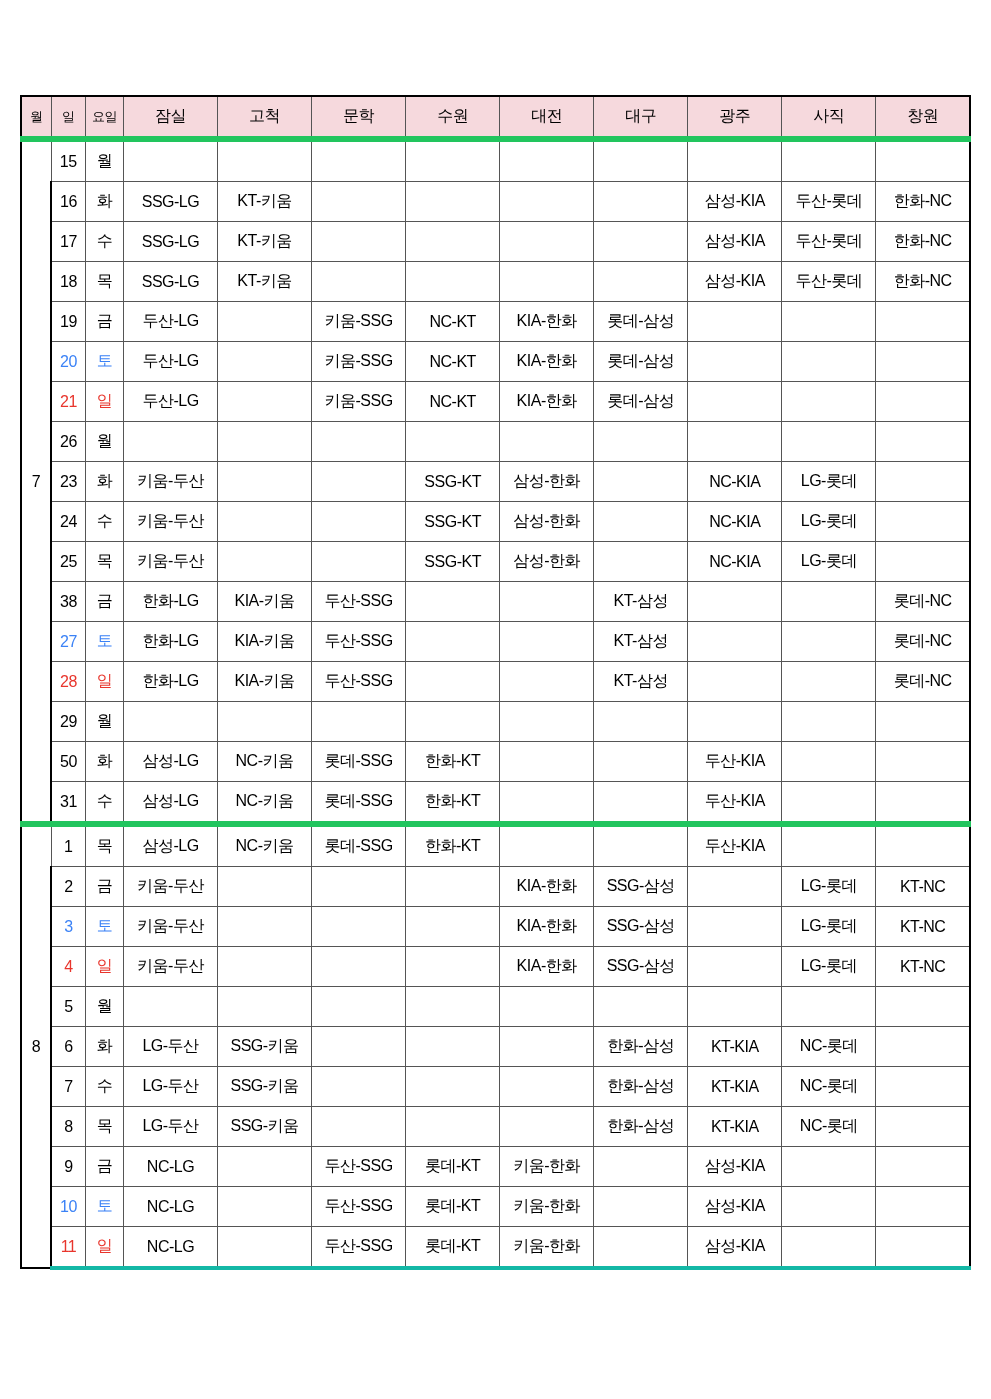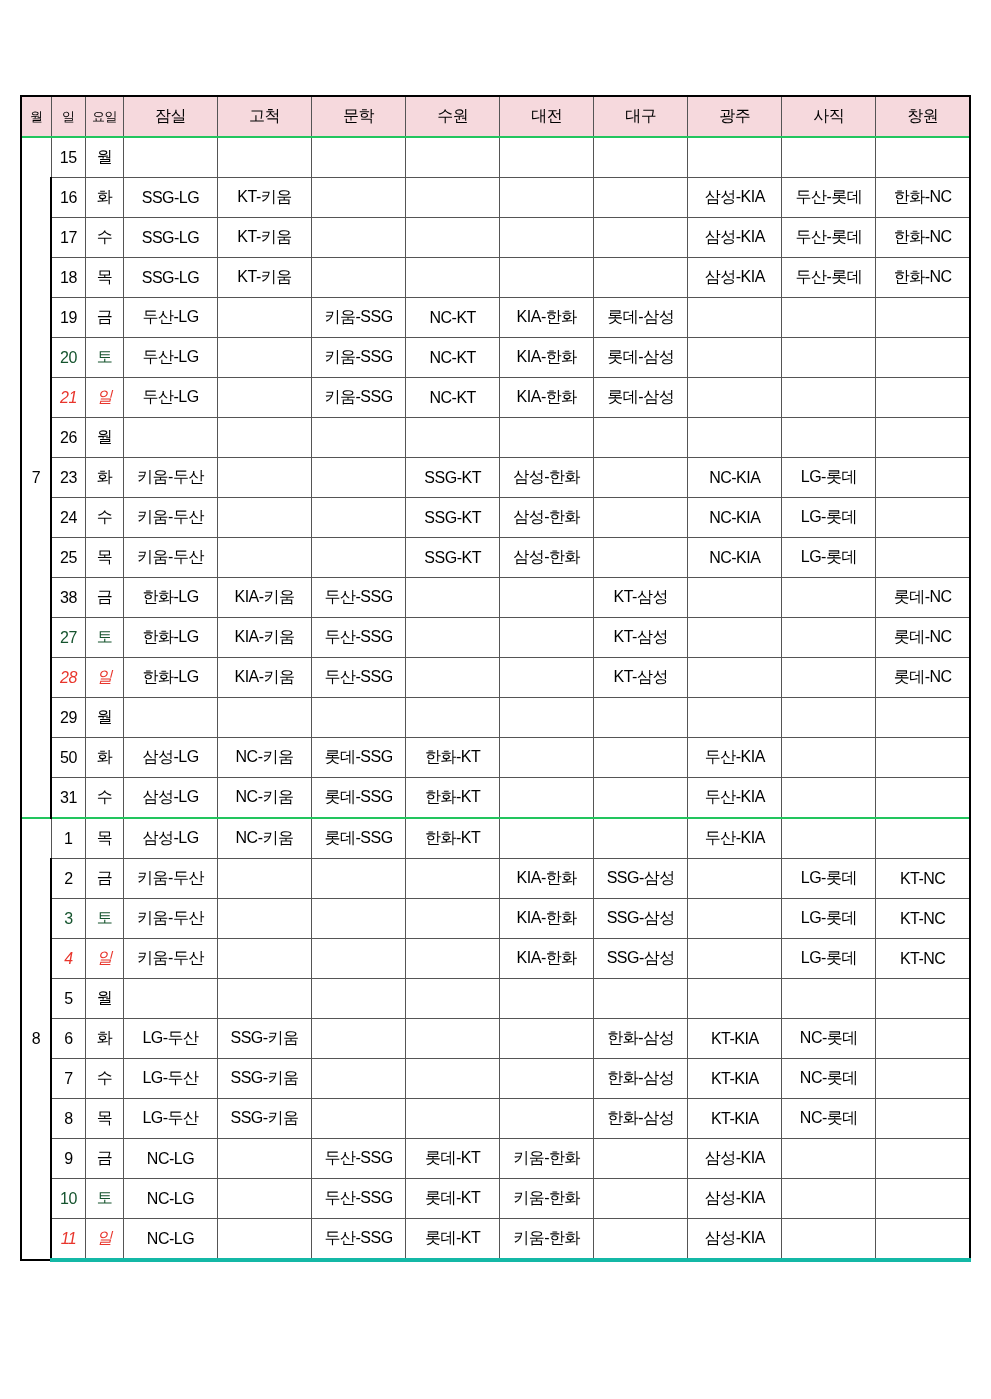--- a/index.html
+++ b/index.html
@@ -58,28 +58,28 @@
     border-right: 1px solid #444;
   }
   td.day-cell {
     font-weight: bold;
     font-size: 17px;
   }
   td.dow-cell {
     font-weight: bold;
     font-size: 16px;
   }
-  td.sat { color: #14532d; }
-  td.sun { color: #e8352c; font-style: italic; }
+  td.sat { color: #3b82f6; }
+  td.sun { color: #e8352c; }
   td.game {
     font-size: 15px;
     letter-spacing: -1px;
   }
   tr.month-start td {
-    border-top: 2px solid #22c55e;
+    border-top: 6px solid #22c55e;
   }
   table.schedule thead th:first-child,
   table.schedule tbody td:first-child {
     border-left: 2px solid #000;
   }
   table.schedule thead th:last-child,
   table.schedule tbody td:last-child {
     border-right: 2px solid #000;
   }
   table.schedule thead th {

